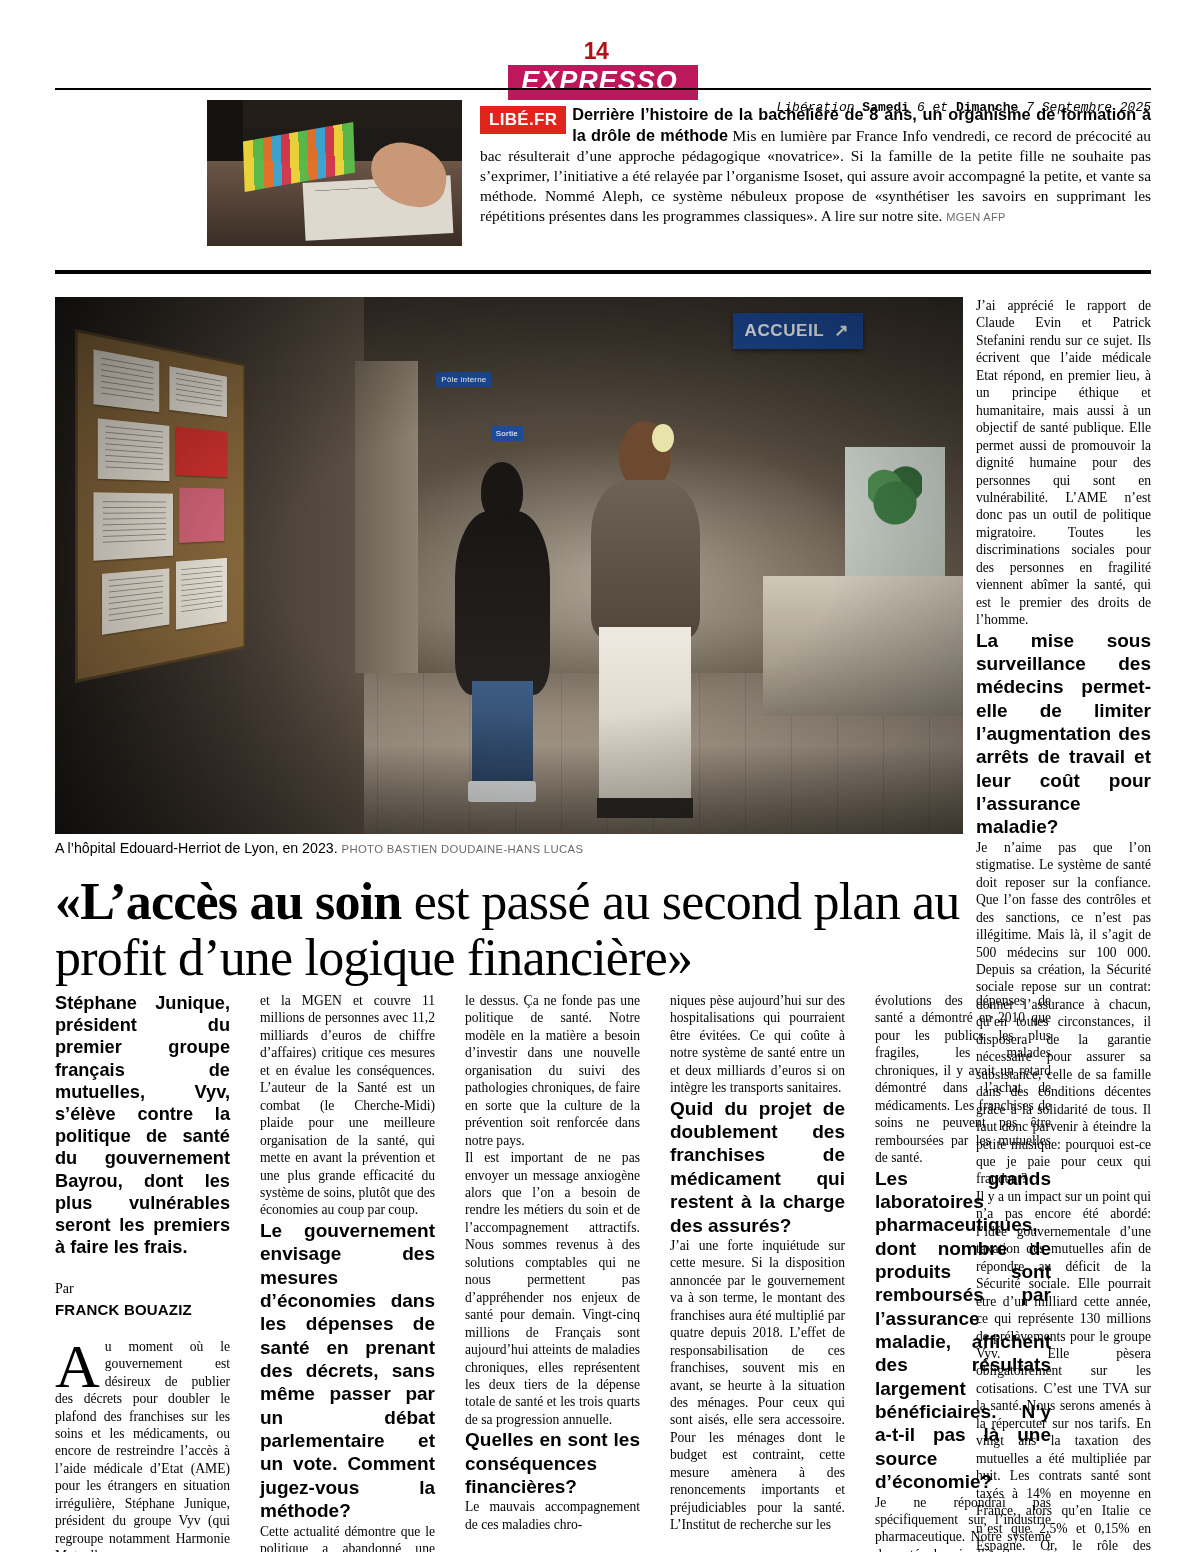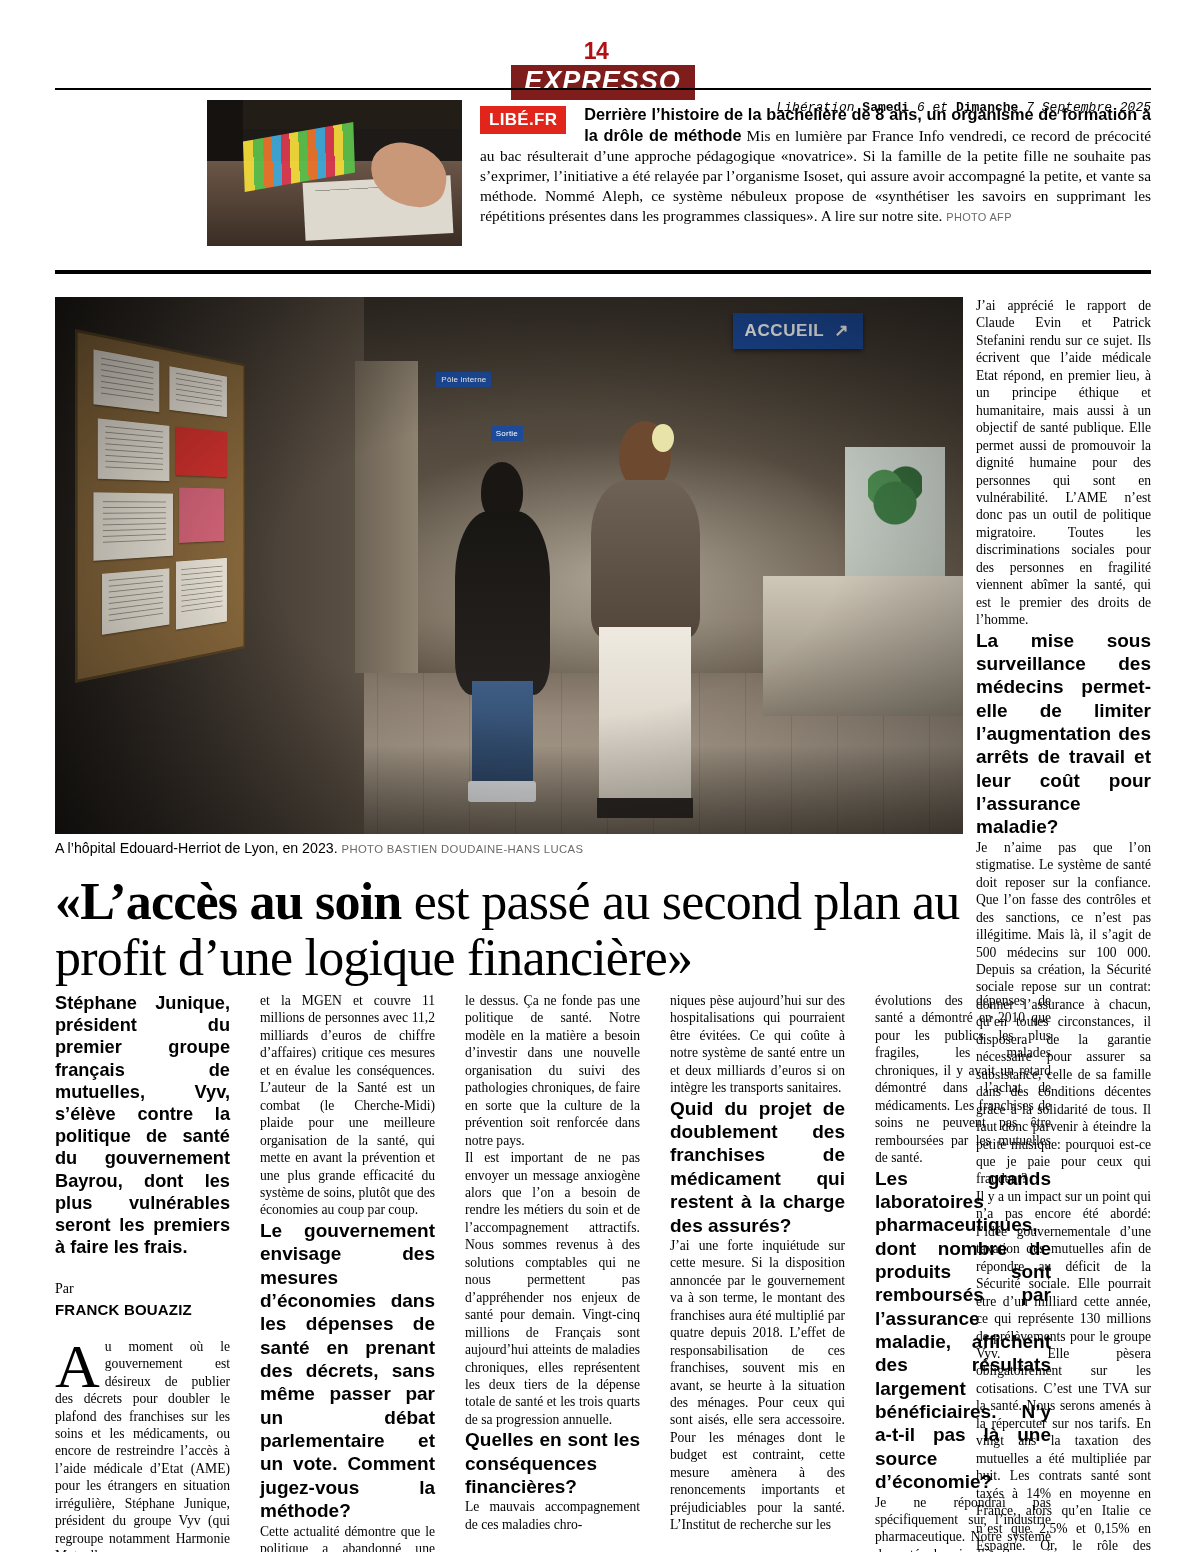--- a/index.html
+++ b/index.html
@@ -37,28 +37,28 @@
     margin-right: 14px;
     letter-spacing: -0.5px;
   }
   .redarrow {
     width: 30px; height: 13px;
     background: #e1251b;
     clip-path: polygon(0% 50%, 22% 0%, 100% 0%, 100% 100%, 22% 100%);
     margin-right: 10px;
   }
   .expresso-box {
-    background: #7f1d1d;
+    background: #be185d;
     color: #fff;
     font-family: "Liberation Sans", sans-serif;
     font-weight: bold;
     font-style: italic;
     font-size: 27px;
     letter-spacing: 1px;
-    padding: 3px 14px 5px 13px;
+    padding: 3px 20px 5px 13px;
     line-height: 1;
   }
   .header-right {
     margin-left: auto;
     font-size: 13px;
     font-family: Liberation Mono, monospace;
     font-style: italic;
     white-space: nowrap;
   }
   .header-right b { font-style: normal; }
@@ -141,21 +141,21 @@
     padding-top: 4px;
   }
   .libefr-tag {
     float: left;
     background: #e1251b;
     color: #fff;
     font-family: "Liberation Sans", sans-serif;
     font-weight: bold;
     font-size: 17px;
     padding: 5px 9px 6px 9px;
-    margin: 2px 18px 2px 0;
+    margin: 2px 6px 2px 0;
     line-height: 1;
     letter-spacing: .3px;
   }
   .blurb-lead {
     font-family: "Liberation Sans", sans-serif;
     font-weight: bold;
     font-size: 16.3px;
     line-height: 1.3;
   }
   .blurb-body { font-size: 15.4px; }
@@ -436,21 +436,21 @@
       <div class="bp-dark-left"></div>
       <div class="bp-desk"></div>
       <div class="bp-paper"></div>
       <div class="bp-pencils"></div>
       <div class="bp-hand"></div>
     </div>
     <div class="blurb-text">
       <span class="libefr-tag">LIBÉ.FR</span>
       <span class="blurb-lead">Derrière l’histoire de la bachelière de 8 ans, un organisme de formation à la drôle de méthode</span>
       <span class="blurb-body">Mis en lumière par France Info vendredi, ce record de précocité au bac résulterait d’une approche pédagogique «novatrice». Si la famille de la petite fille ne souhaite pas s’exprimer, l’initiative a été relayée par l’organisme Isoset, qui assure avoir accompagné la petite, et vante sa méthode. Nommé Aleph, ce système nébuleux propose de «synthétiser les savoirs en supprimant les répétitions présentes dans les programmes classiques». A lire sur notre site.</span>
-      <span class="credit-small">PHOTO AFP</span>
+      <span class="credit-small">MGEN AFP</span>
     </div>
   </div>
 
   <div class="rule-thick"></div>
 
   <div class="mainphoto">
     <div class="mp-corridor"></div>
     <div class="mp-floor"></div>
     <div class="mp-leftwall"></div>
     <div class="mp-cork">

